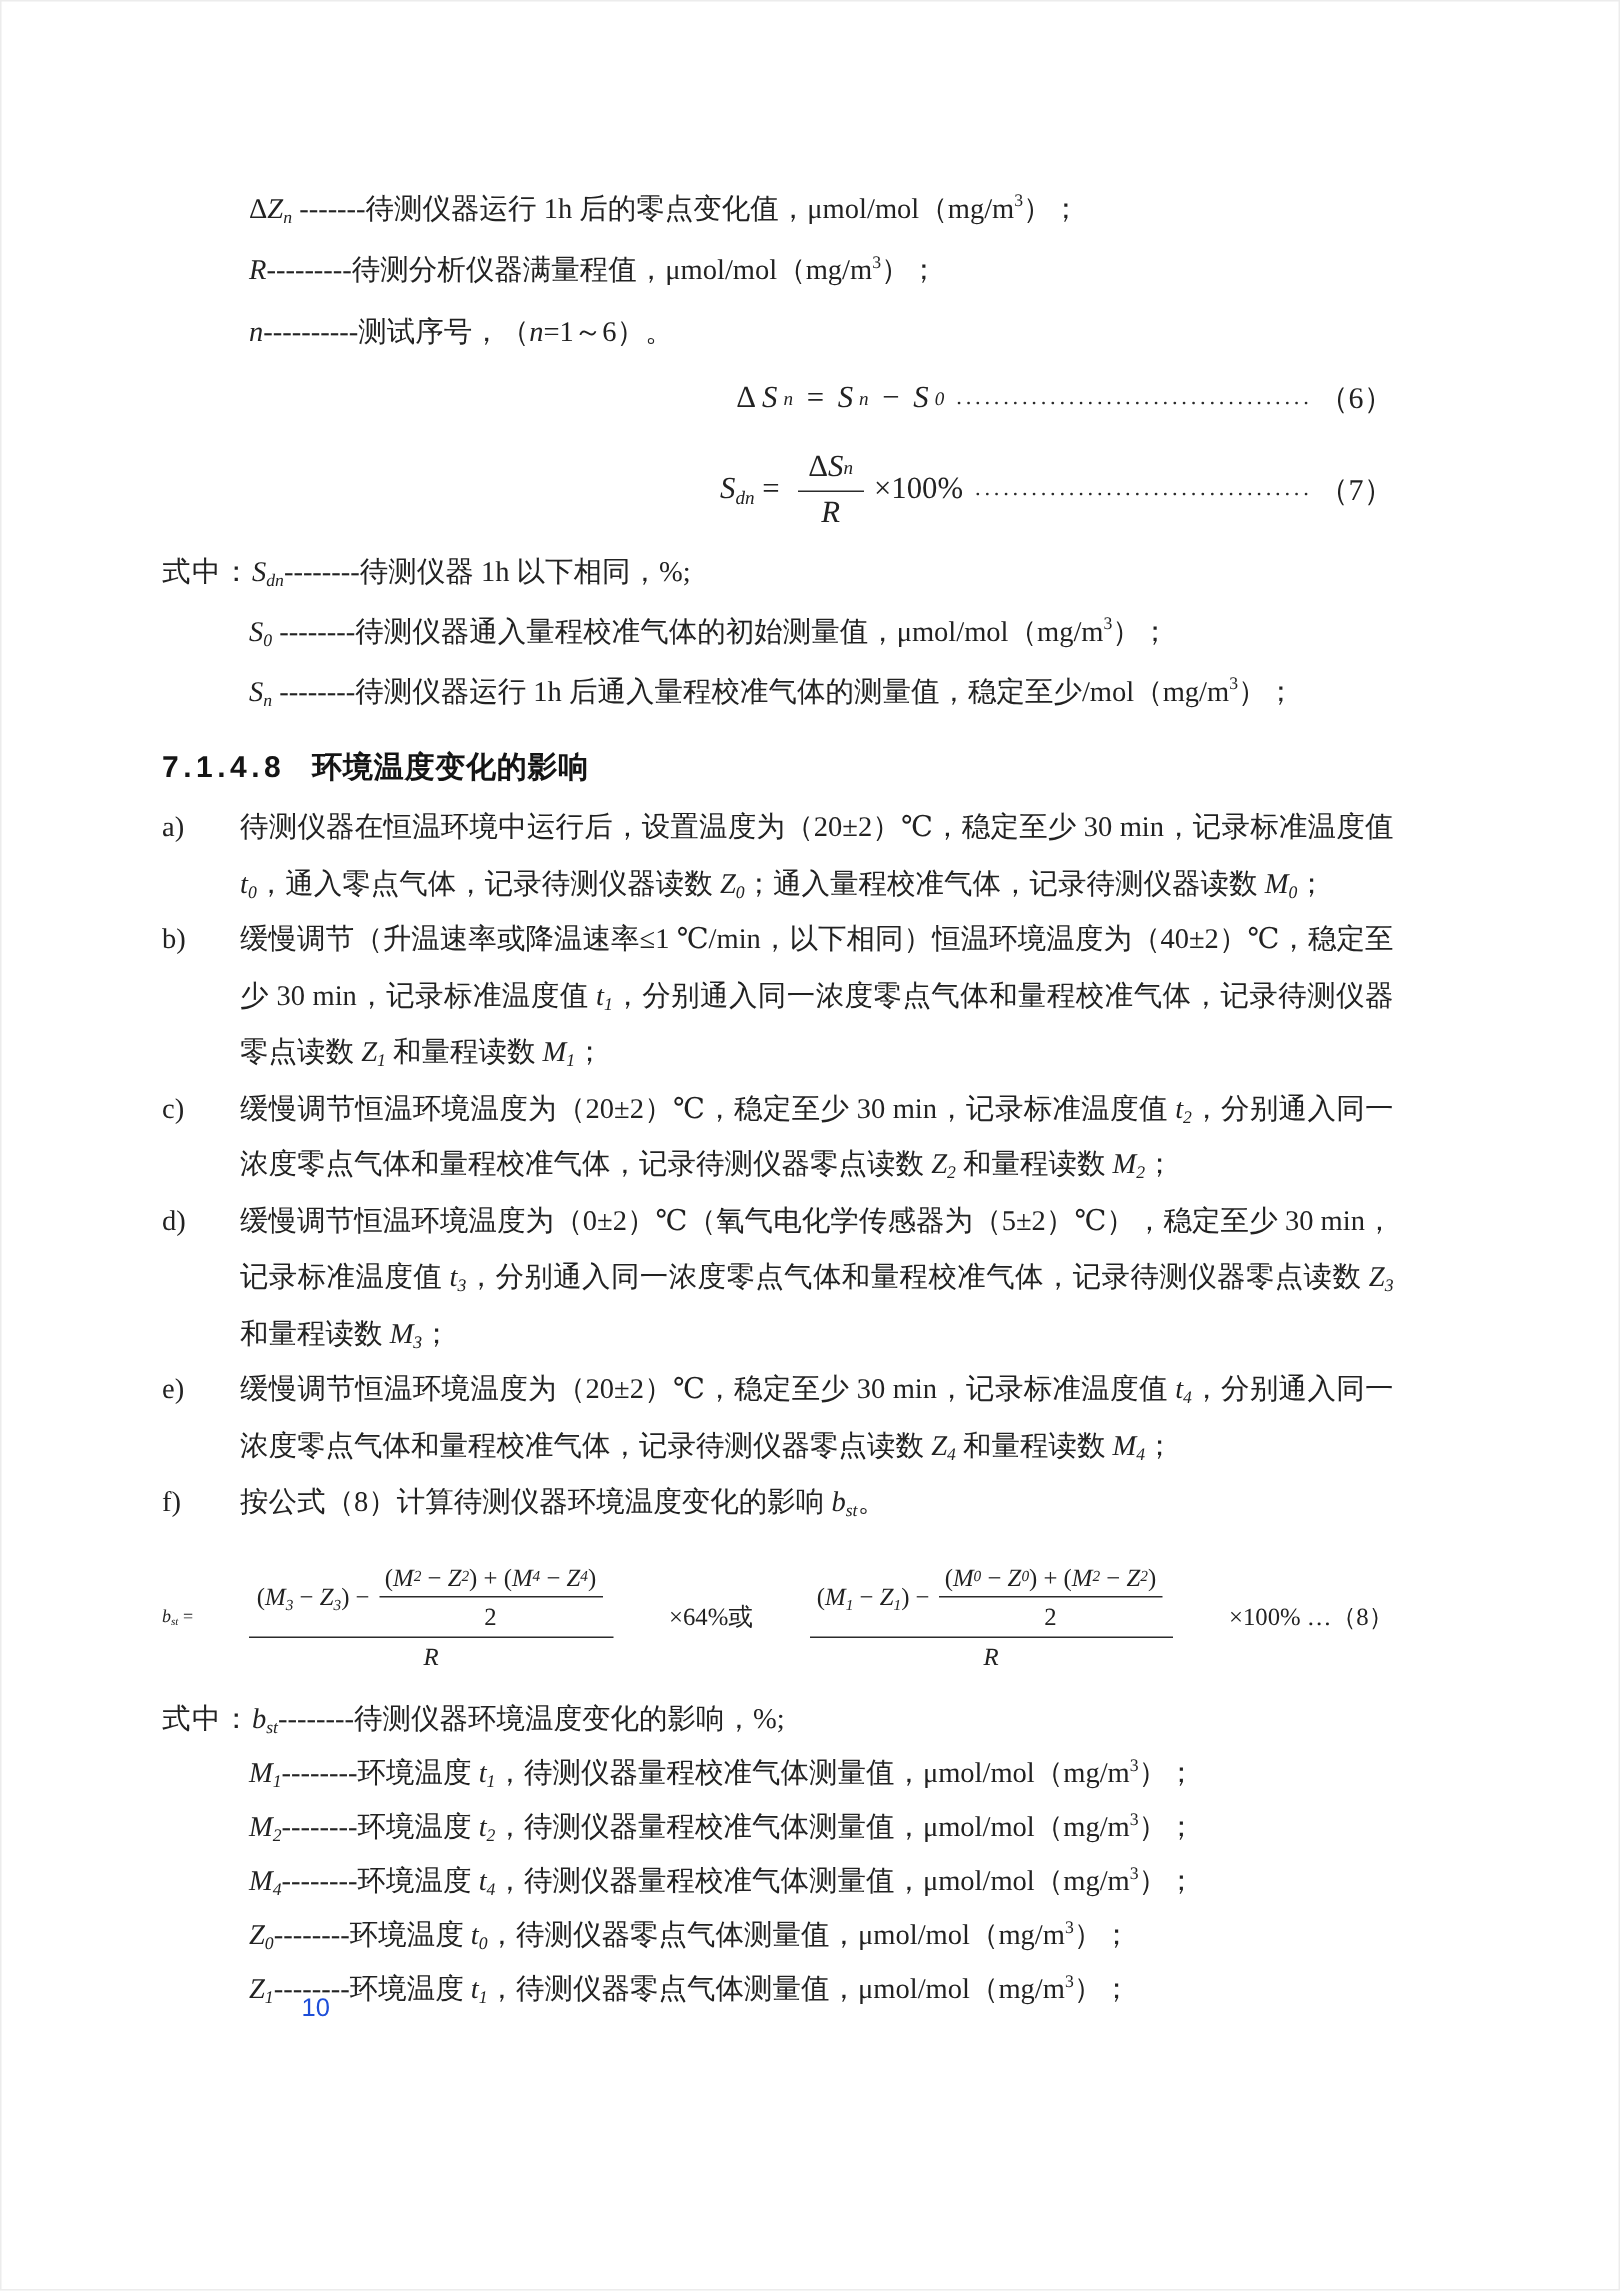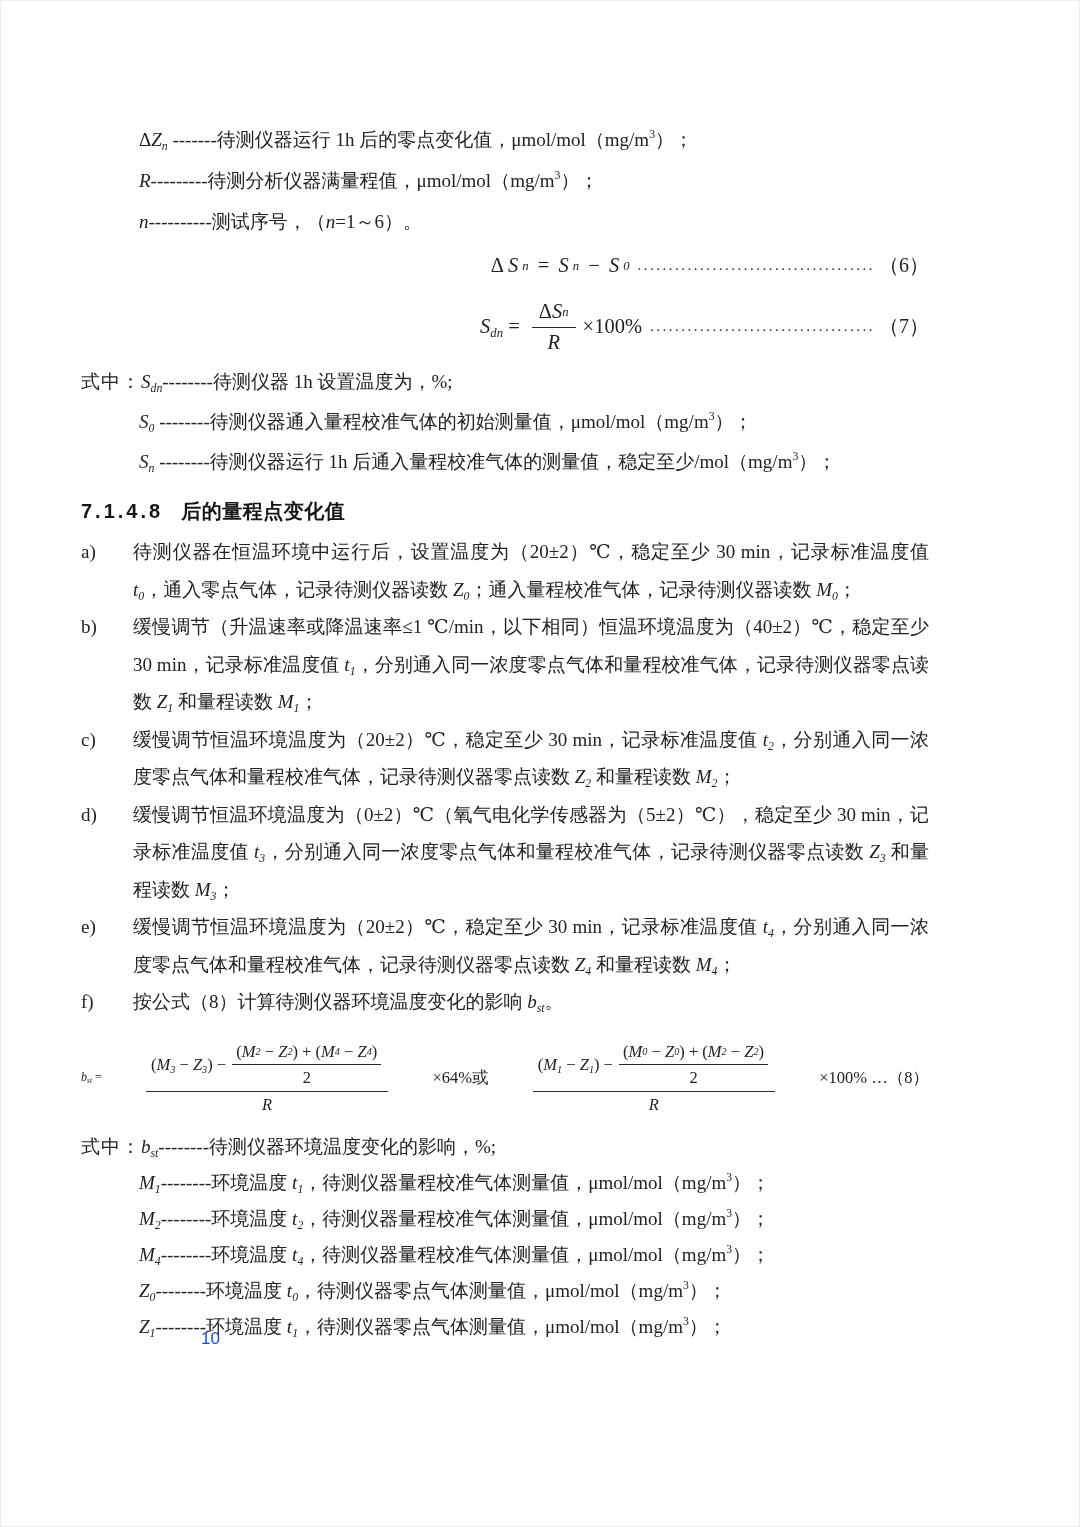--- a/index.html
+++ b/index.html
@@ -2,21 +2,21 @@
 <html lang="zh"><head>
 <meta charset="utf-8">
 <style>
   html,body{margin:0;padding:0;background:#f2f2f2;}
   .page{
     width:1080px;height:1527px;margin:0 auto;background:#ffffff;
     border:1px solid #ececec;box-sizing:border-box;position:relative;overflow:hidden;
     font-family:"Liberation Serif","DejaVu Serif",serif;color:#222;
     -webkit-font-smoothing:antialiased;
   }
-  .content{padding:118px 150px 0 80px;font-size:19px;}
+  .content{padding:118px 150px 0 107px;font-size:19px;}
   p{margin:0;}
   .it{font-style:italic;}
   sub,sup{line-height:0;font-size:0.62em;}
   sub{vertical-align:-0.3em;}
   sup{vertical-align:0.65em;}
 
   
   .def-block{margin:0;}
   .def-line{line-height:41px;padding-left:58px;text-align:left;}
   .def-line.haslabel{padding-left:0;}
@@ -83,28 +83,28 @@
           <span class="top"><span>Δ</span><span class="it">S</span><sub class="it">n</sub></span>
           <span class="bot"><span class="it">R</span></span>
         </span>
         <span><span>×100%</span></span>
       </span>
       <span class="dots">....................................</span>
       <span class="eq-num">（7）</span>
     </div>
 
     <section class="def-block mid">
-      <p class="def-line haslabel"><span class="def-label">式中：</span><span><span class="it">S</span><sub class="it">dn</sub><span>--------待测仪器 1h 设置温度为，%;</span></span></p>
+      <p class="def-line haslabel"><span class="def-label">式中：</span><span><span class="it">S</span><sub class="it">dn</sub><span>--------待测仪器 1h 以下相同，%;</span></span></p>
       <p class="def-line"><span class="it">S</span><sub class="it">0</sub><span> --------待测仪器通入量程校准气体的初始测量值，μmol/mol（mg/m</span><sup>3</sup><span>）；</span></p>
       <p class="def-line"><span class="it">S</span><sub class="it">n</sub><span> --------待测仪器运行 1h 后通入量程校准气体的测量值，稳定至少/mol（mg/m</span><sup>3</sup><span>）；</span></p>
     </section>
 
     <h3 class="section-heading">
       <span class="sec-num">7.1.4.8</span>
-      <span class="sec-title">后的量程点变化值</span>
+      <span class="sec-title">环境温度变化的影响</span>
     </h3>
 
     <section class="proc-list">
       <div class="proc-item">
         <span class="proc-marker">a)</span>
         <span class="proc-text"><span>待测仪器在恒温环境中运行后，设置温度为（20±2）℃，稳定至少 30 min，记录标准温度值 </span><span class="it">t</span><sub class="it">0</sub><span>，通入零点气体，记录待测仪器读数 </span><span class="it">Z</span><sub class="it">0</sub><span>；通入量程校准气体，记录待测仪器读数 </span><span class="it">M</span><sub class="it">0</sub><span>；</span></span>
       </div>
       <div class="proc-item">
         <span class="proc-marker">b)</span>
         <span class="proc-text"><span>缓慢调节（升温速率或降温速率≤1 ℃/min，以下相同）恒温环境温度为（40±2）℃，稳定至少 30 min，记录标准温度值 </span><span class="it">t</span><sub class="it">1</sub><span>，分别通入同一浓度零点气体和量程校准气体，记录待测仪器零点读数 </span><span class="it">Z</span><sub class="it">1</sub><span> 和量程读数 </span><span class="it">M</span><sub class="it">1</sub><span>；</span></span>

